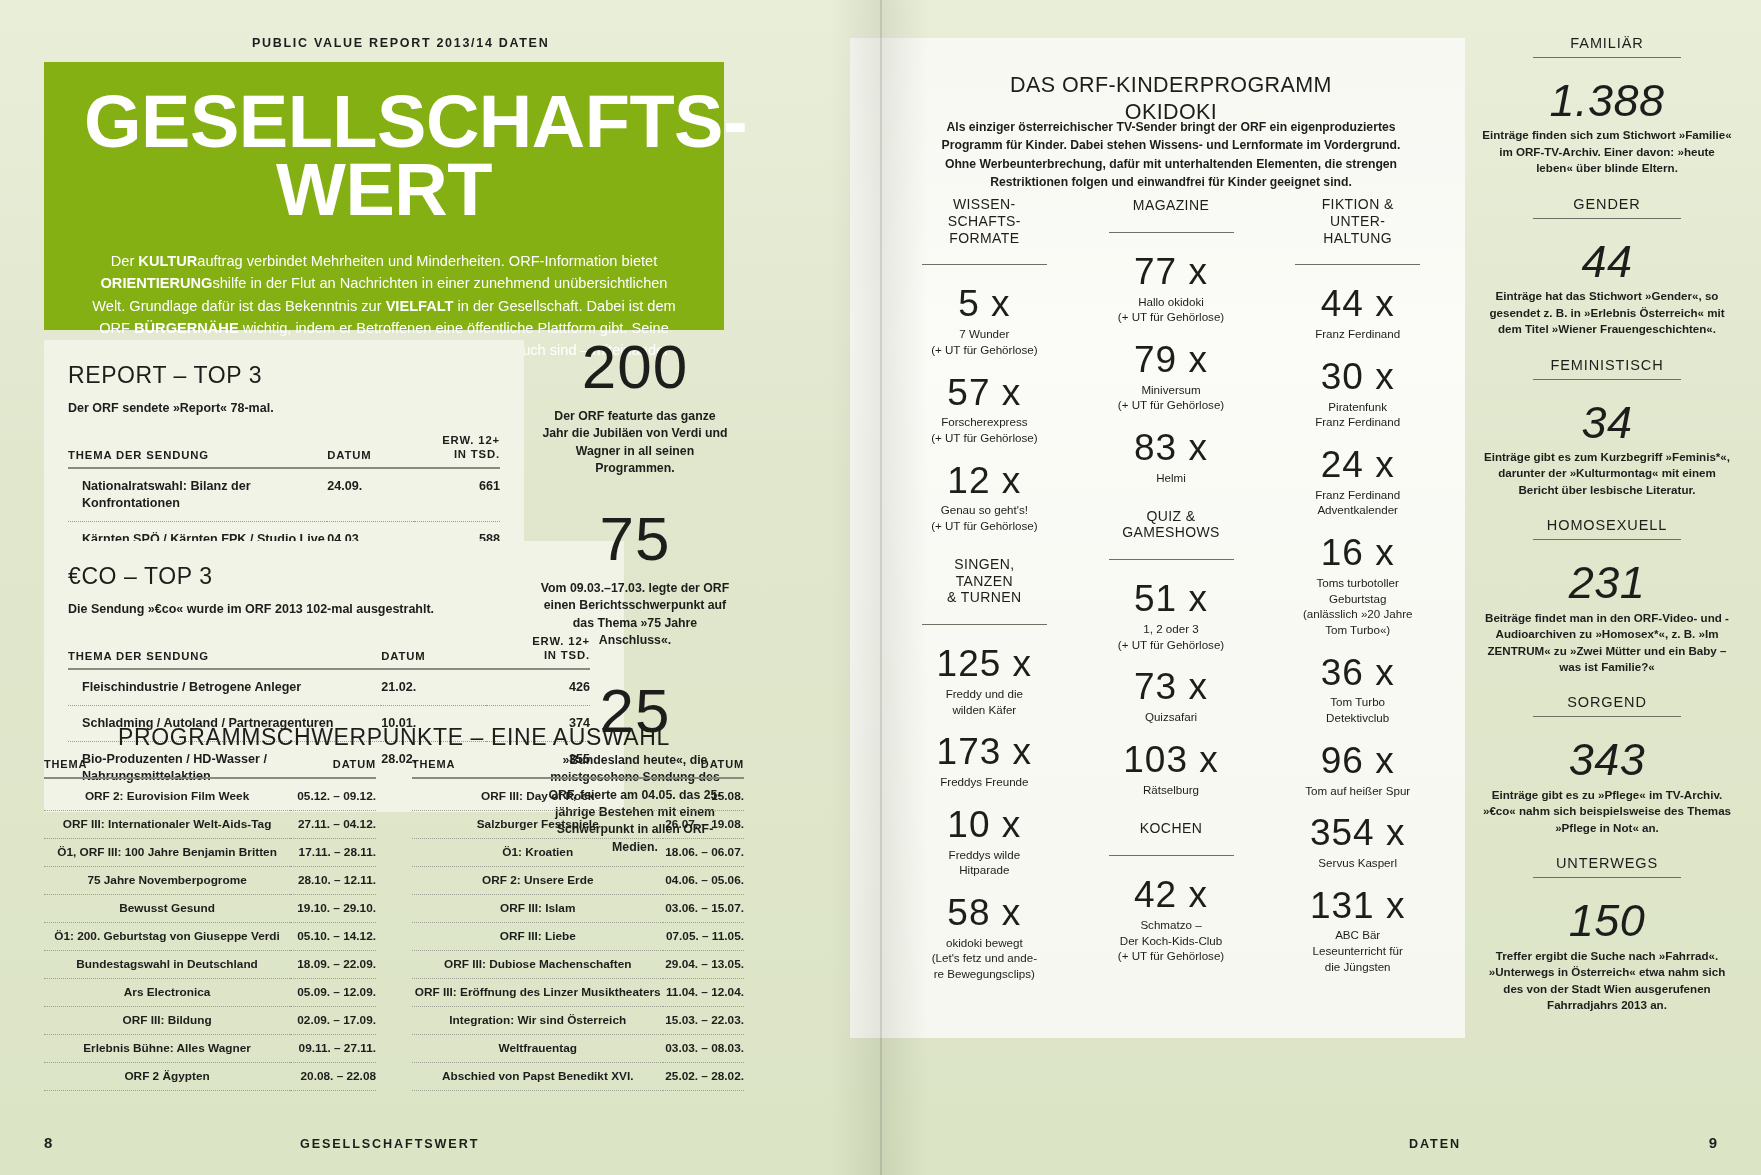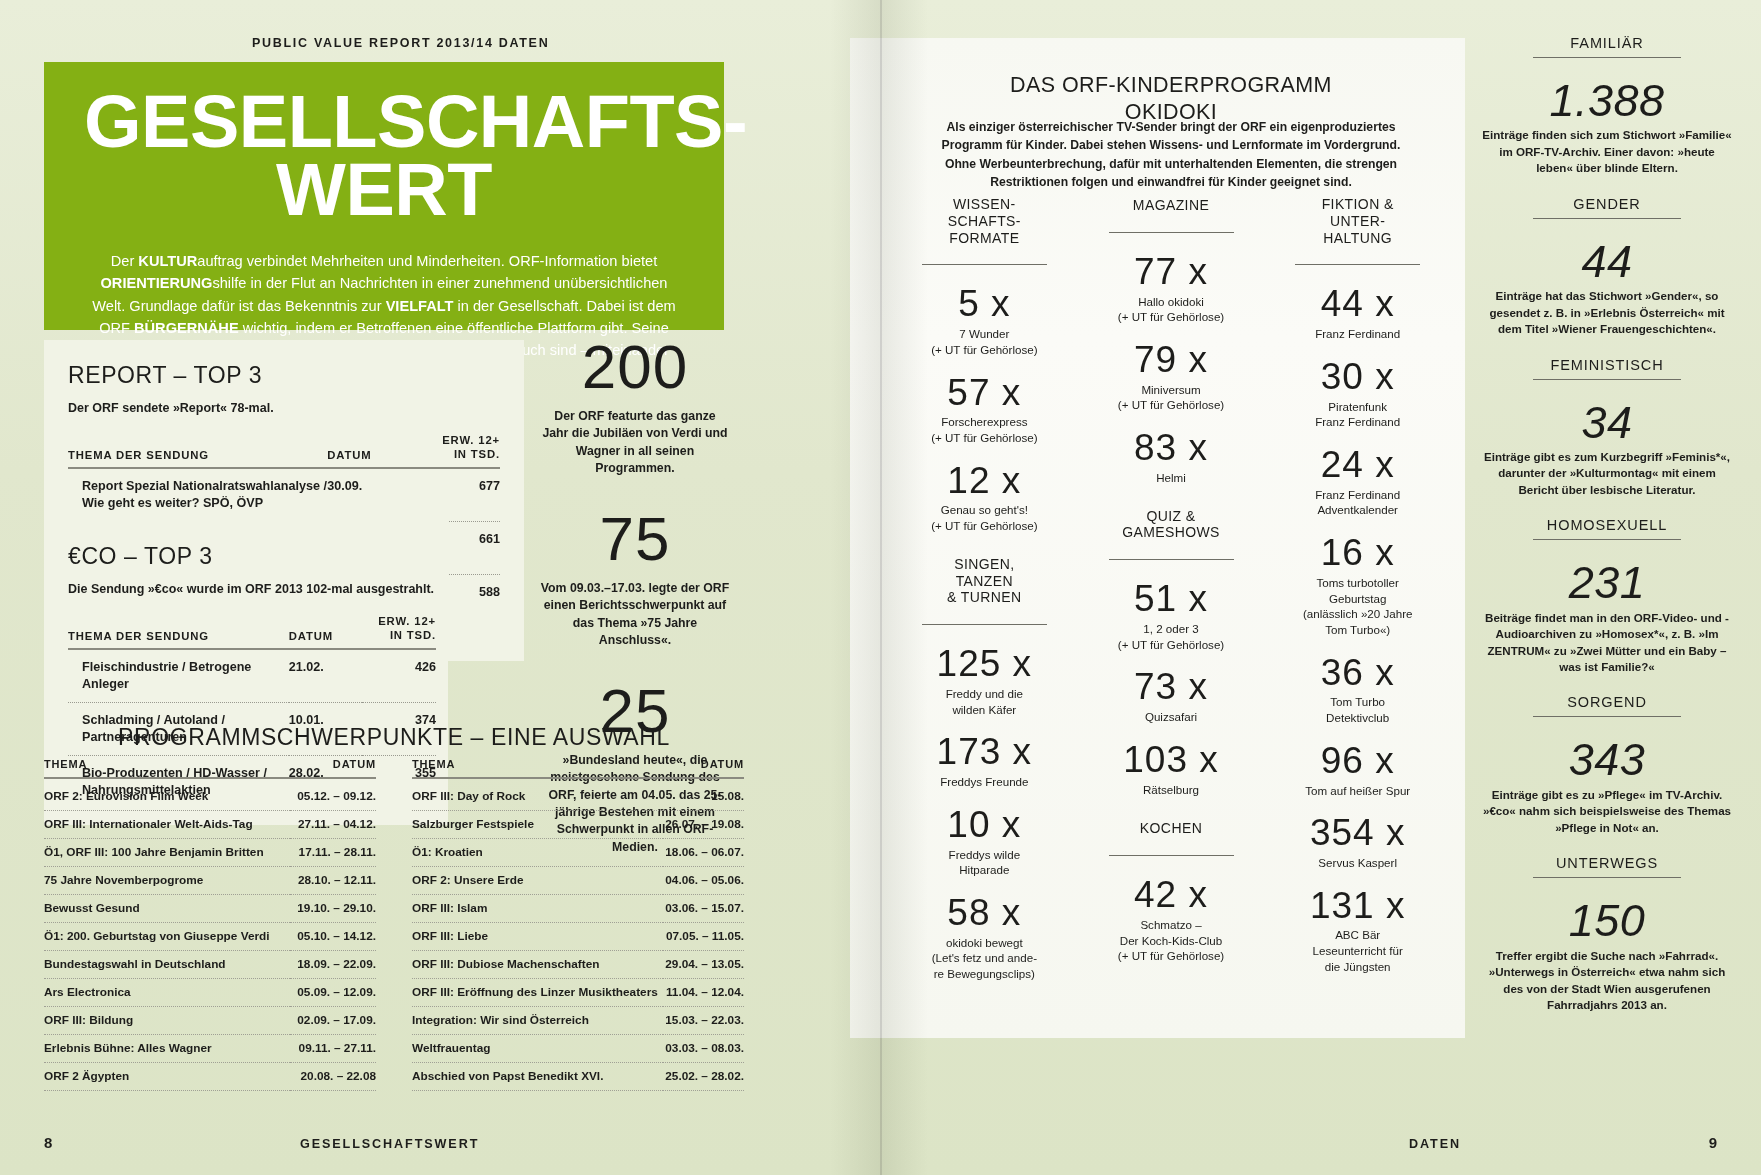--- a/index.html
+++ b/index.html
@@ -75,21 +75,21 @@
   .ps-wrap{position:absolute;left:44px;top:758px;width:700px;display:flex;gap:36px;}
   .ps-col{flex:1;}
   table.ps{width:100%;border-collapse:collapse;}
   table.ps th{
     font-size:11px;font-weight:bold;letter-spacing:.85px;text-align:left;
     padding:0 0 7px 0;border-bottom:2px solid #8a8a80;
   }
   table.ps th.r{text-align:right;}
   table.ps td{
     font-size:11.8px;font-weight:bold;padding:6.5px 0 6.5px 0;
-    border-bottom:1px dotted #a0a095;white-space:nowrap;
+    border-bottom:1px dotted #a0a095;white-space:nowrap;text-align:center;
   }
   table.ps td.r{text-align:right;}
   table.ps tr:first-child td{padding-top:10px;}
 
   .folio{position:absolute;bottom:24px;font-size:15px;font-weight:bold;}
   .folio-l{left:44px;}
   .folio-lc{left:300px;font-size:12.6px;letter-spacing:1.9px;}
   .folio-rc{right:300px;font-size:12.6px;letter-spacing:1.9px;}
   .folio-r{right:44px;}
 
@@ -143,41 +143,35 @@
         <thead>
             <tr>
           <th style="width:60%">THEMA DER SENDUNG</th>
           <th class="date" style="width:20%">DATUM</th>
           <th class="num" style="width: 20%; white-space: pre-line;">ERW. 12+
 IN TSD.</th>
         </tr>
           </thead>
         <tbody>
           <tr>
-            <td class="pad" style="white-space: pre-line;">Report Spezial Nationalratswahlanalyse /
-Wie geht es weiter? SPÖ, ÖVP</td>
-            <td class="date">30.09.</td>
-            <td class="num">677</td>
-          </tr>
-          <tr>
             <td class="pad">Nationalratswahl: Bilanz der Konfrontationen</td>
             <td class="date">24.09.</td>
             <td class="num">661</td>
           </tr>
           <tr>
             <td class="pad" style="white-space: pre-line;">Kärnten SPÖ / Kärnten FPK / Studio Live
 Strache / Stronach / NÖ hat gewählt – die Folgen</td>
             <td class="date">04.03.</td>
             <td class="num">588</td>
           </tr>
         </tbody>
       </table>
     </div>
 
-    <div class="panel" style="left:44px;top:521px;width:404px;padding:22px 12px 18px 24px;">
+    <div class="panel" style="left:44px;top:541px;width:580px;padding:22px 34px 18px 24px;">
       <div class="panel-title">€CO – TOP 3</div>
       <div class="panel-sub">Die Sendung »€co« wurde im ORF 2013 102-mal ausgestrahlt.</div>
       <table class="t">
         <thead>
             <tr>
           <th style="width:60%">THEMA DER SENDUNG</th>
           <th class="date" style="width:20%">DATUM</th>
           <th class="num" style="width: 20%; white-space: pre-line;">ERW. 12+
 IN TSD.</th>
         </tr>

